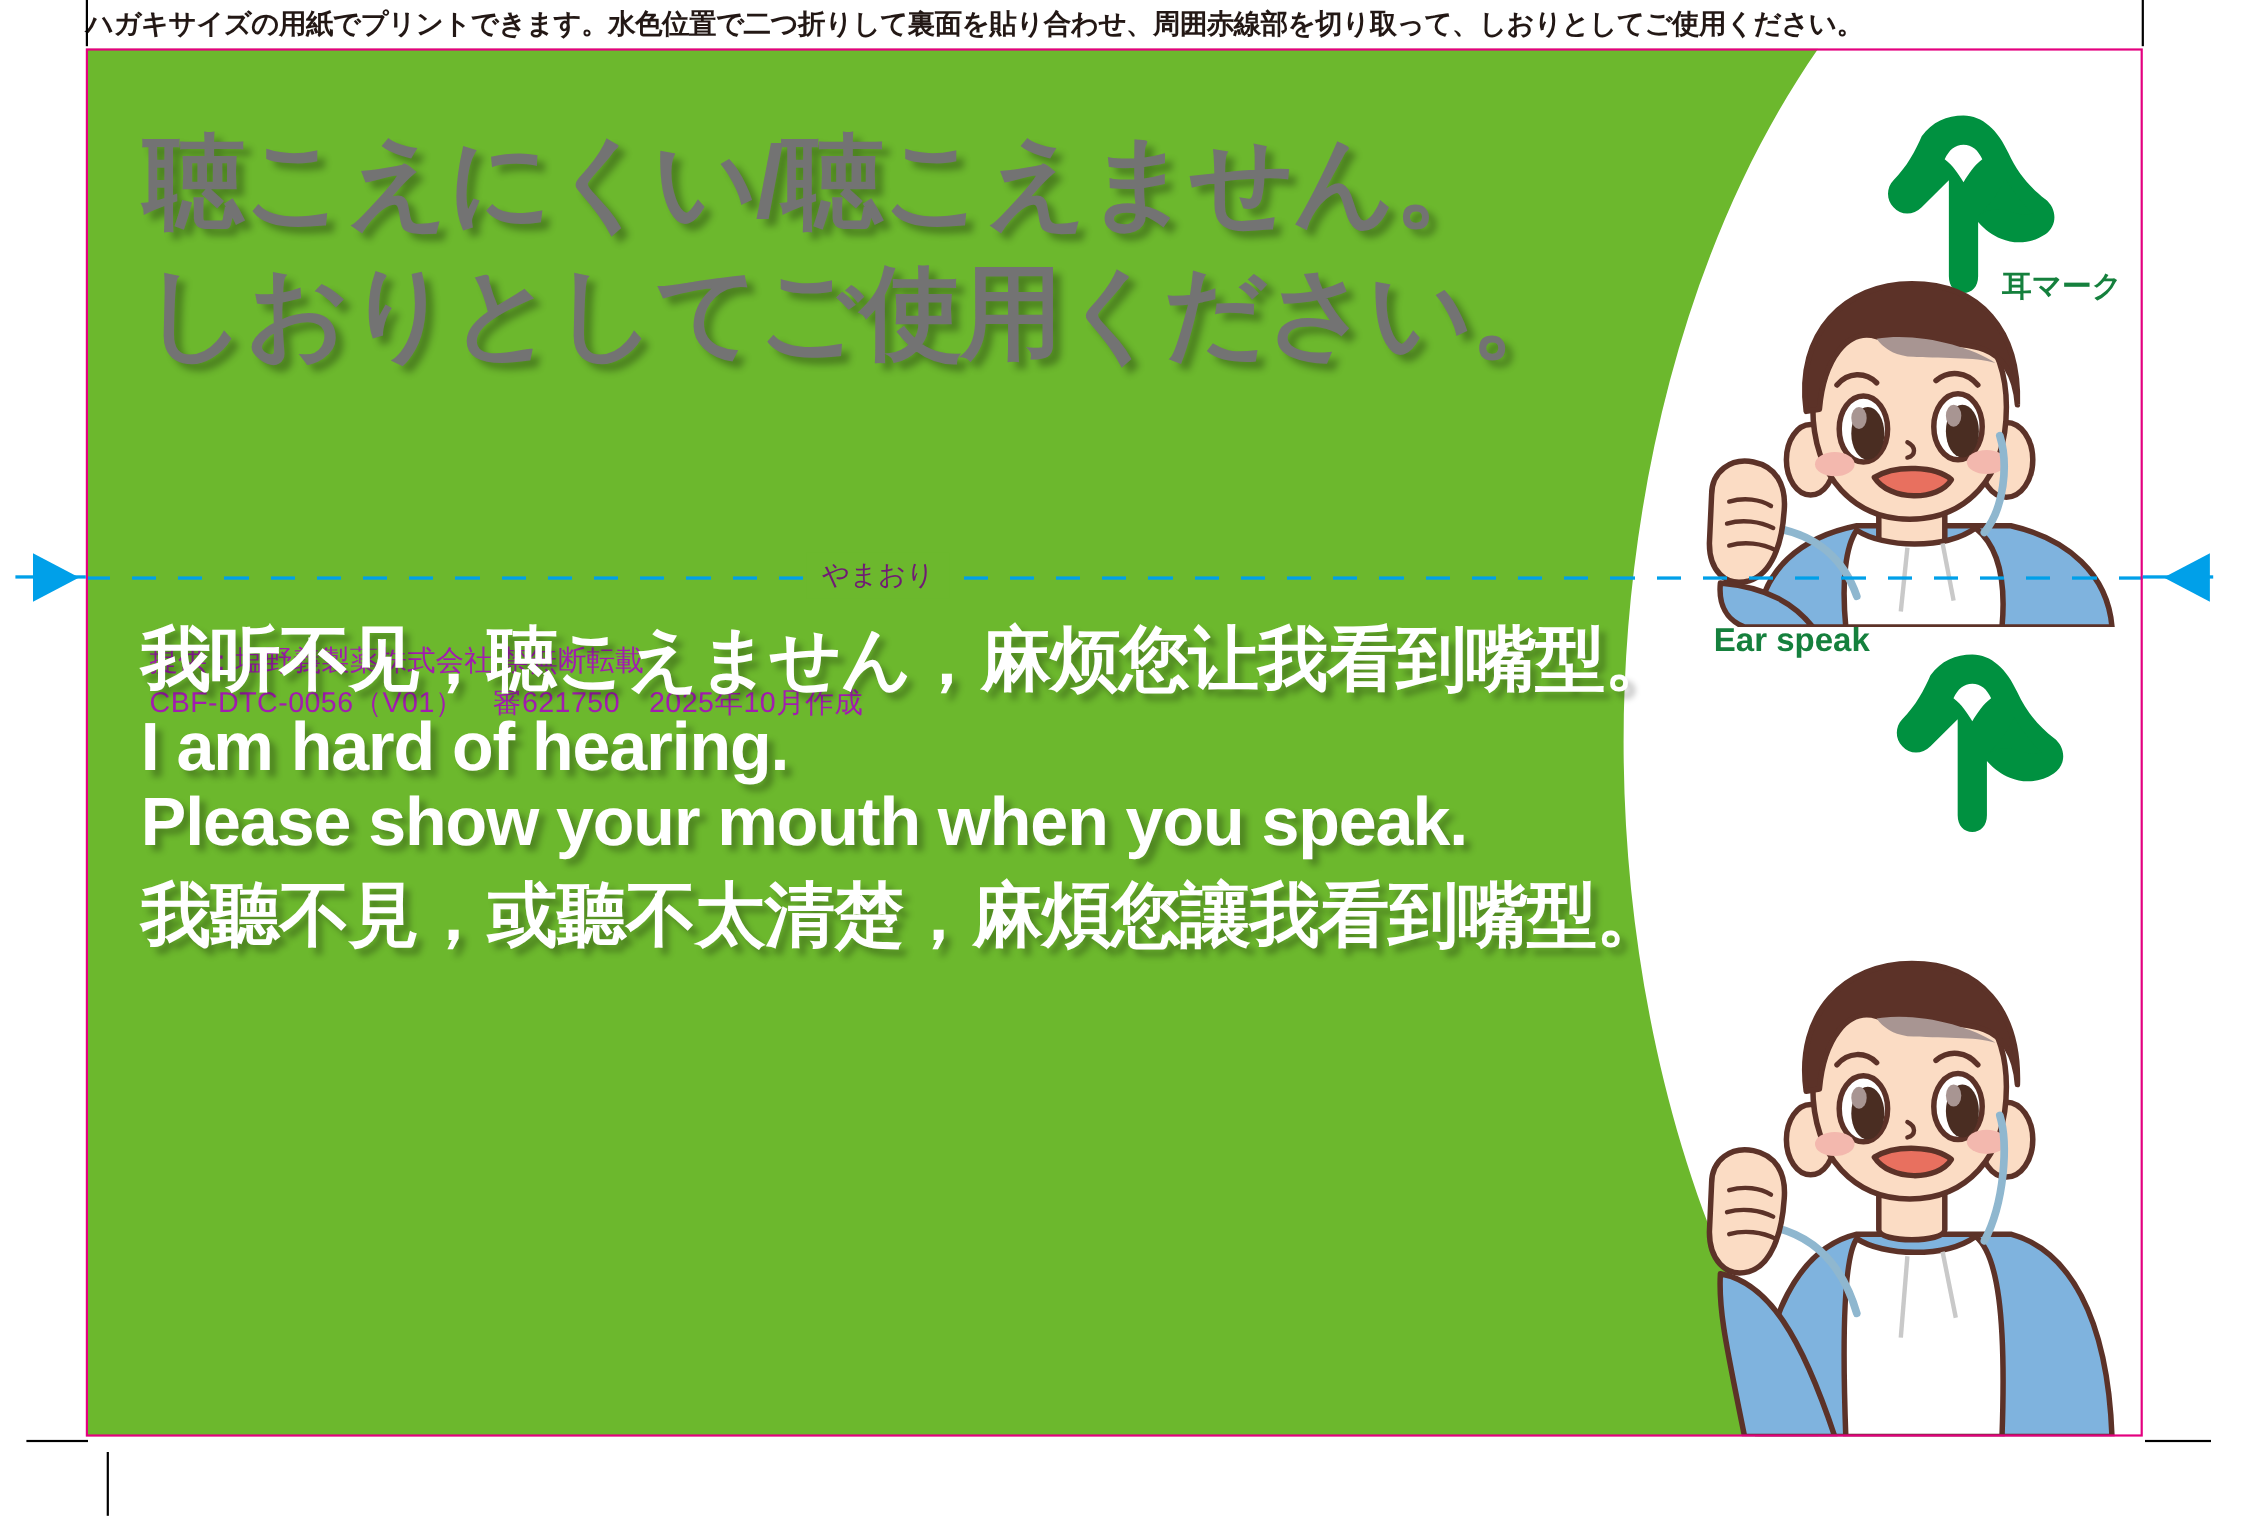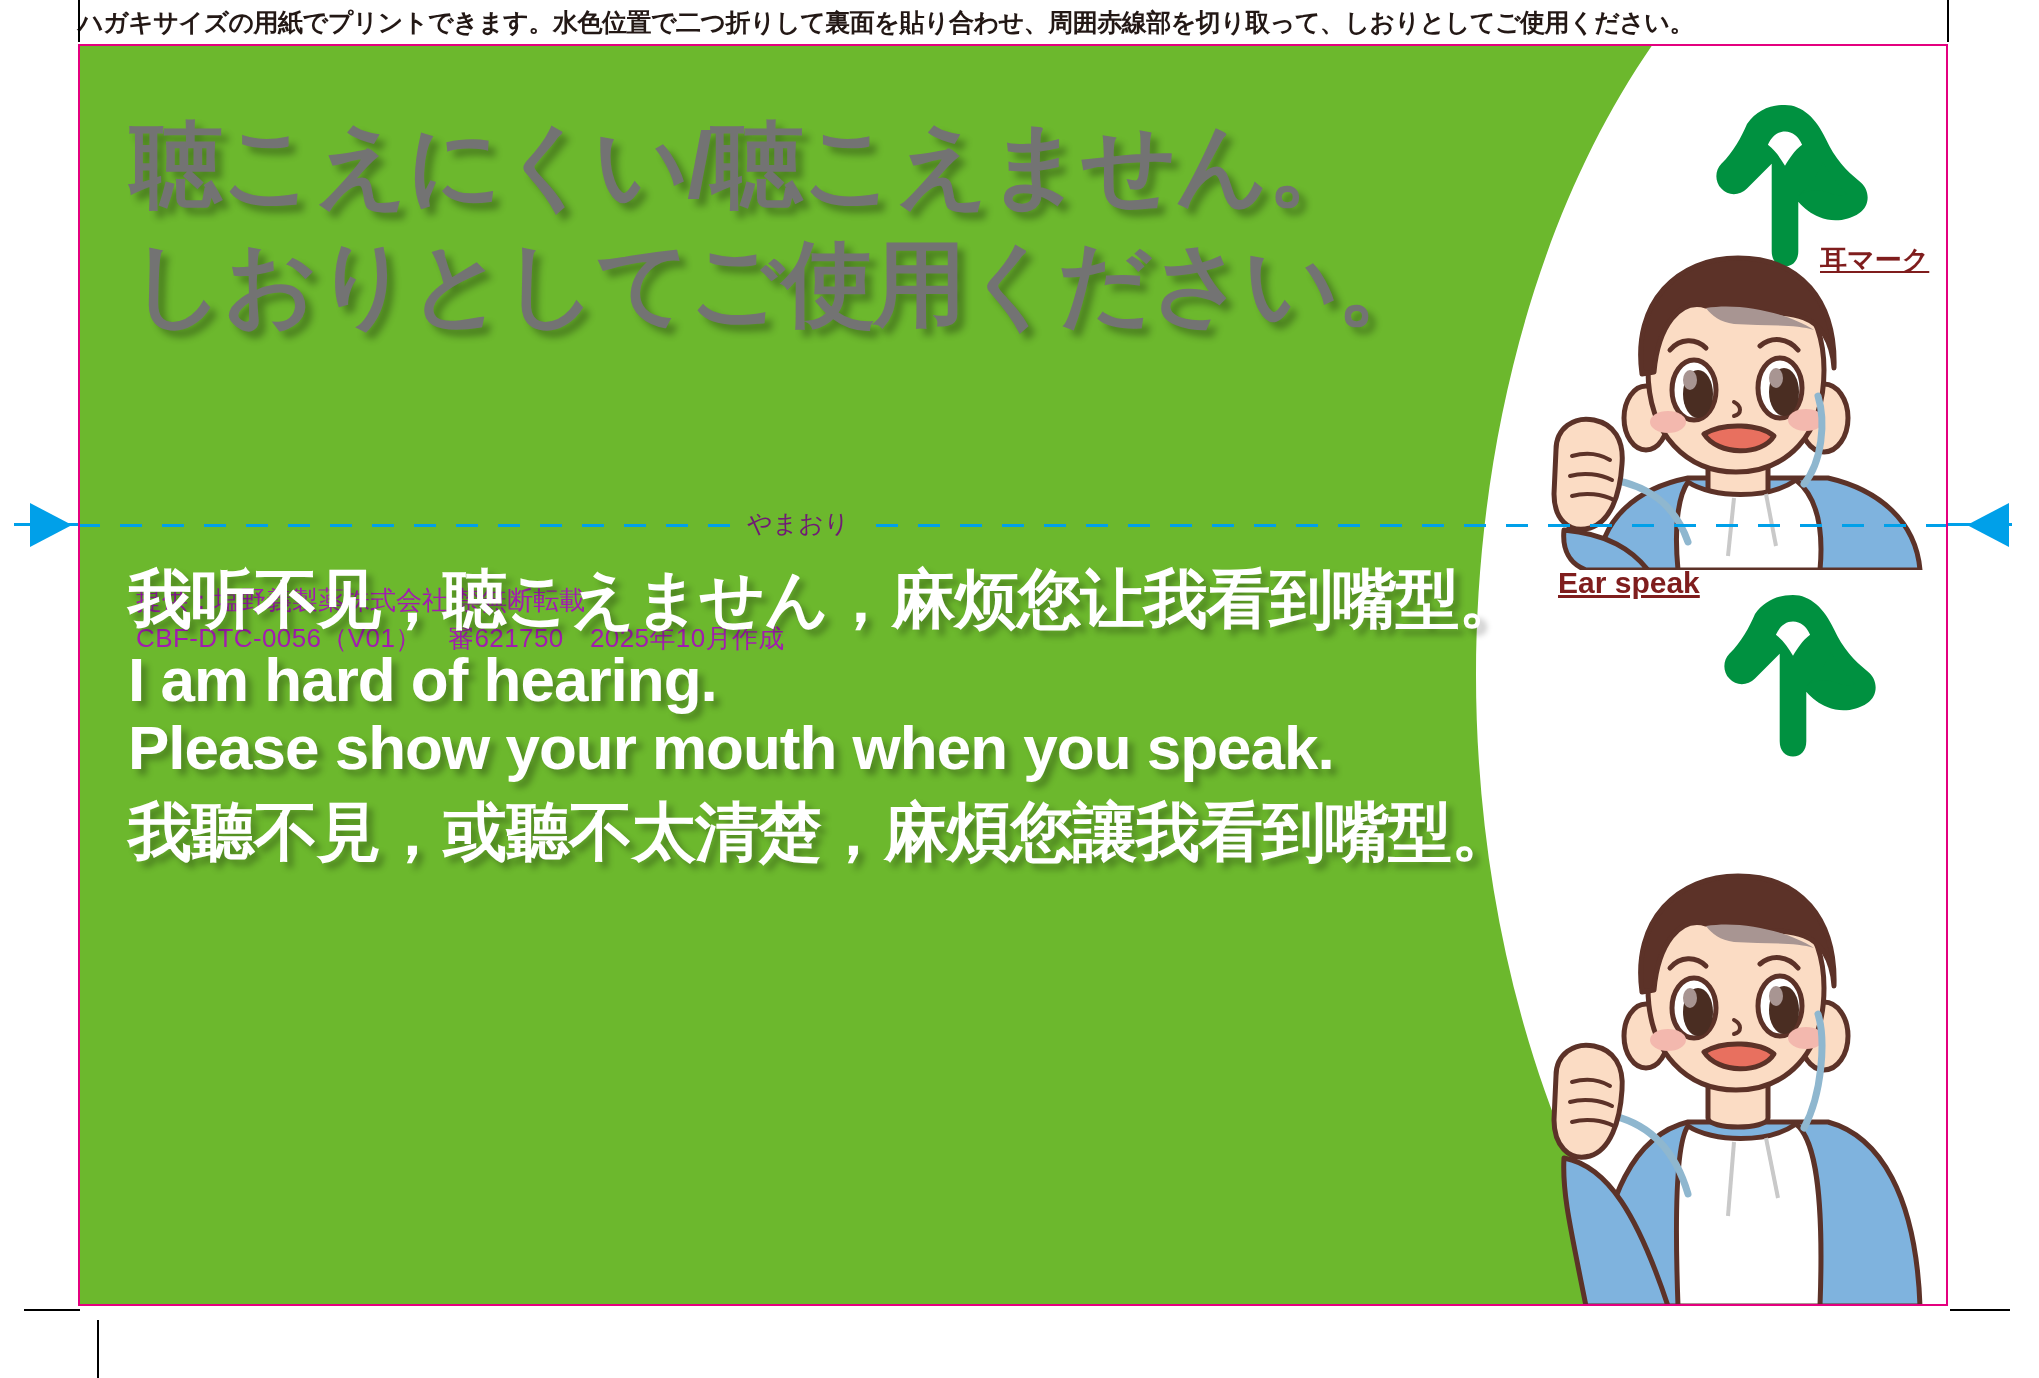--- a/index.html
+++ b/index.html
@@ -72,21 +72,21 @@
   }
   .cn-simp{top:512px;font-size:64px;letter-spacing:-1px;}
   .en-1{top:600px;font-size:62px;letter-spacing:-1px;}
   .en-2{top:668px;font-size:62px;letter-spacing:-1px;}
   .cn-trad{top:745px;font-size:64px;letter-spacing:-1px;}
 
   
   .earmark{position:absolute;}
   .earmark svg{display:block;}
   .ear-label{
-    position:absolute;color:#7f1d1d;font-weight:700;white-space:nowrap;text-decoration:underline;
+    position:absolute;color:#15803d;font-weight:700;white-space:nowrap;
   }
 
   
   .person{position:absolute;}
   .person svg{display:block;}
 </style>
 </head>
 <body>
 
 <div id="stage">

